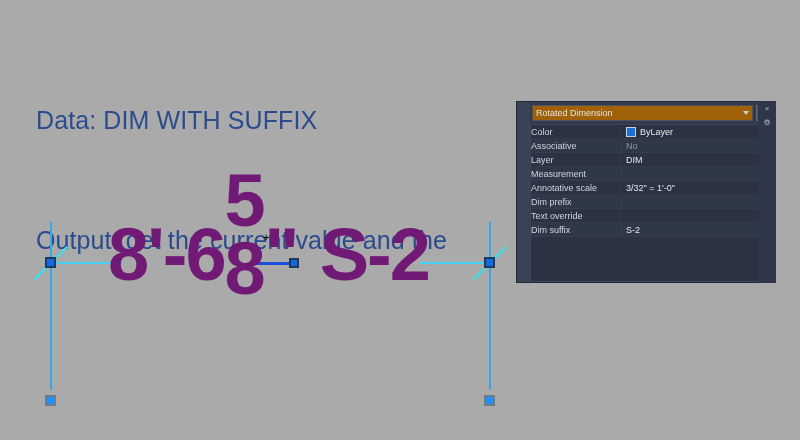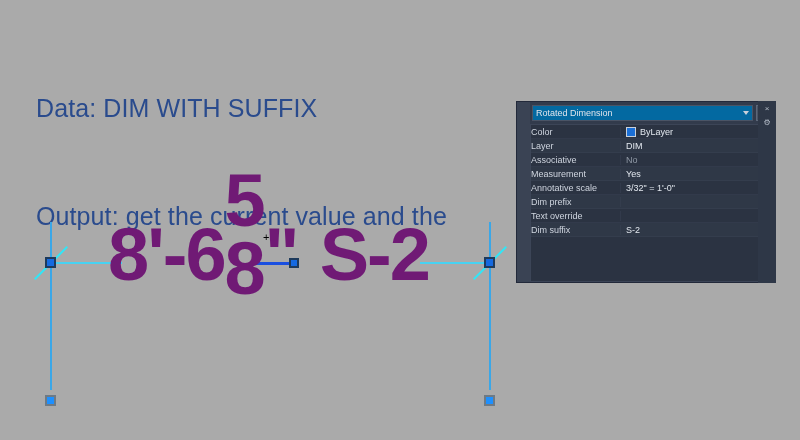--- a/index.html
+++ b/index.html
@@ -21,21 +21,21 @@
     left: 36px;
     top: 18px;
     width: 470px;
     color: #2a4b8d;
     font-size: 25px;
     line-height: 36px;
     font-weight: 400;
     letter-spacing: 0.1px;
     white-space: pre-wrap;
   }
-  #caption div { white-space: nowrap; }
+  #caption div { white-space: nowrap; margin-top: 12px; }
 
   
   #cad-canvas {
     position: absolute;
     left: 0; top: 0;
     width: 800px; height: 440px;
   }
 
   .ext-line {
     position: absolute;
@@ -155,21 +155,21 @@
     height: 22px;
     display: flex;
     align-items: center;
     background: #323b4c;
     padding: 0 2px;
     flex: 0 0 auto;
   }
   #obj-combo {
     flex: 1;
     height: 16px;
-    background: #0369a1;
+    background: #a16207;
     border: 1px solid #4b5465;
     display: flex;
     align-items: center;
     padding: 0 3px;
     box-sizing: border-box;
     font-size: 9px;
     color: #dfe4ec;
     min-width: 0;
   }
   #obj-combo-label {
@@ -333,39 +333,36 @@
 
       <div class="prop-row">
         <div class="prop-name">Color</div>
         <div class="prop-val">
           <span class="color-swatch"></span>
           <span>ByLayer</span>
         </div>
       </div>
 
       <div class="prop-row">
-        <div class="prop-name">Layer</div>
-        <div class="prop-val">
-          <span>DIM</span>
-        </div>
-      </div>
-
-      <div class="prop-row">
         <div class="prop-name">Associative</div>
         <div class="prop-val dim-gray">
           <span>No</span>
         </div>
       </div>
 
+      <div class="prop-row">
+        <div class="prop-name">Layer</div>
+        <div class="prop-val">
+          <span>DIM</span>
+        </div>
+      </div>
+
 
       <div class="prop-row">
         <div class="prop-name">Measurement</div>
-        <div class="prop-val">
-          <span>Yes</span>
-        </div>
       </div>
 
       <div class="prop-row">
         <div class="prop-name">Annotative scale</div>
         <div class="prop-val">
           <span>3/32" = 1'-0"</span>
         </div>
       </div>
 
 

